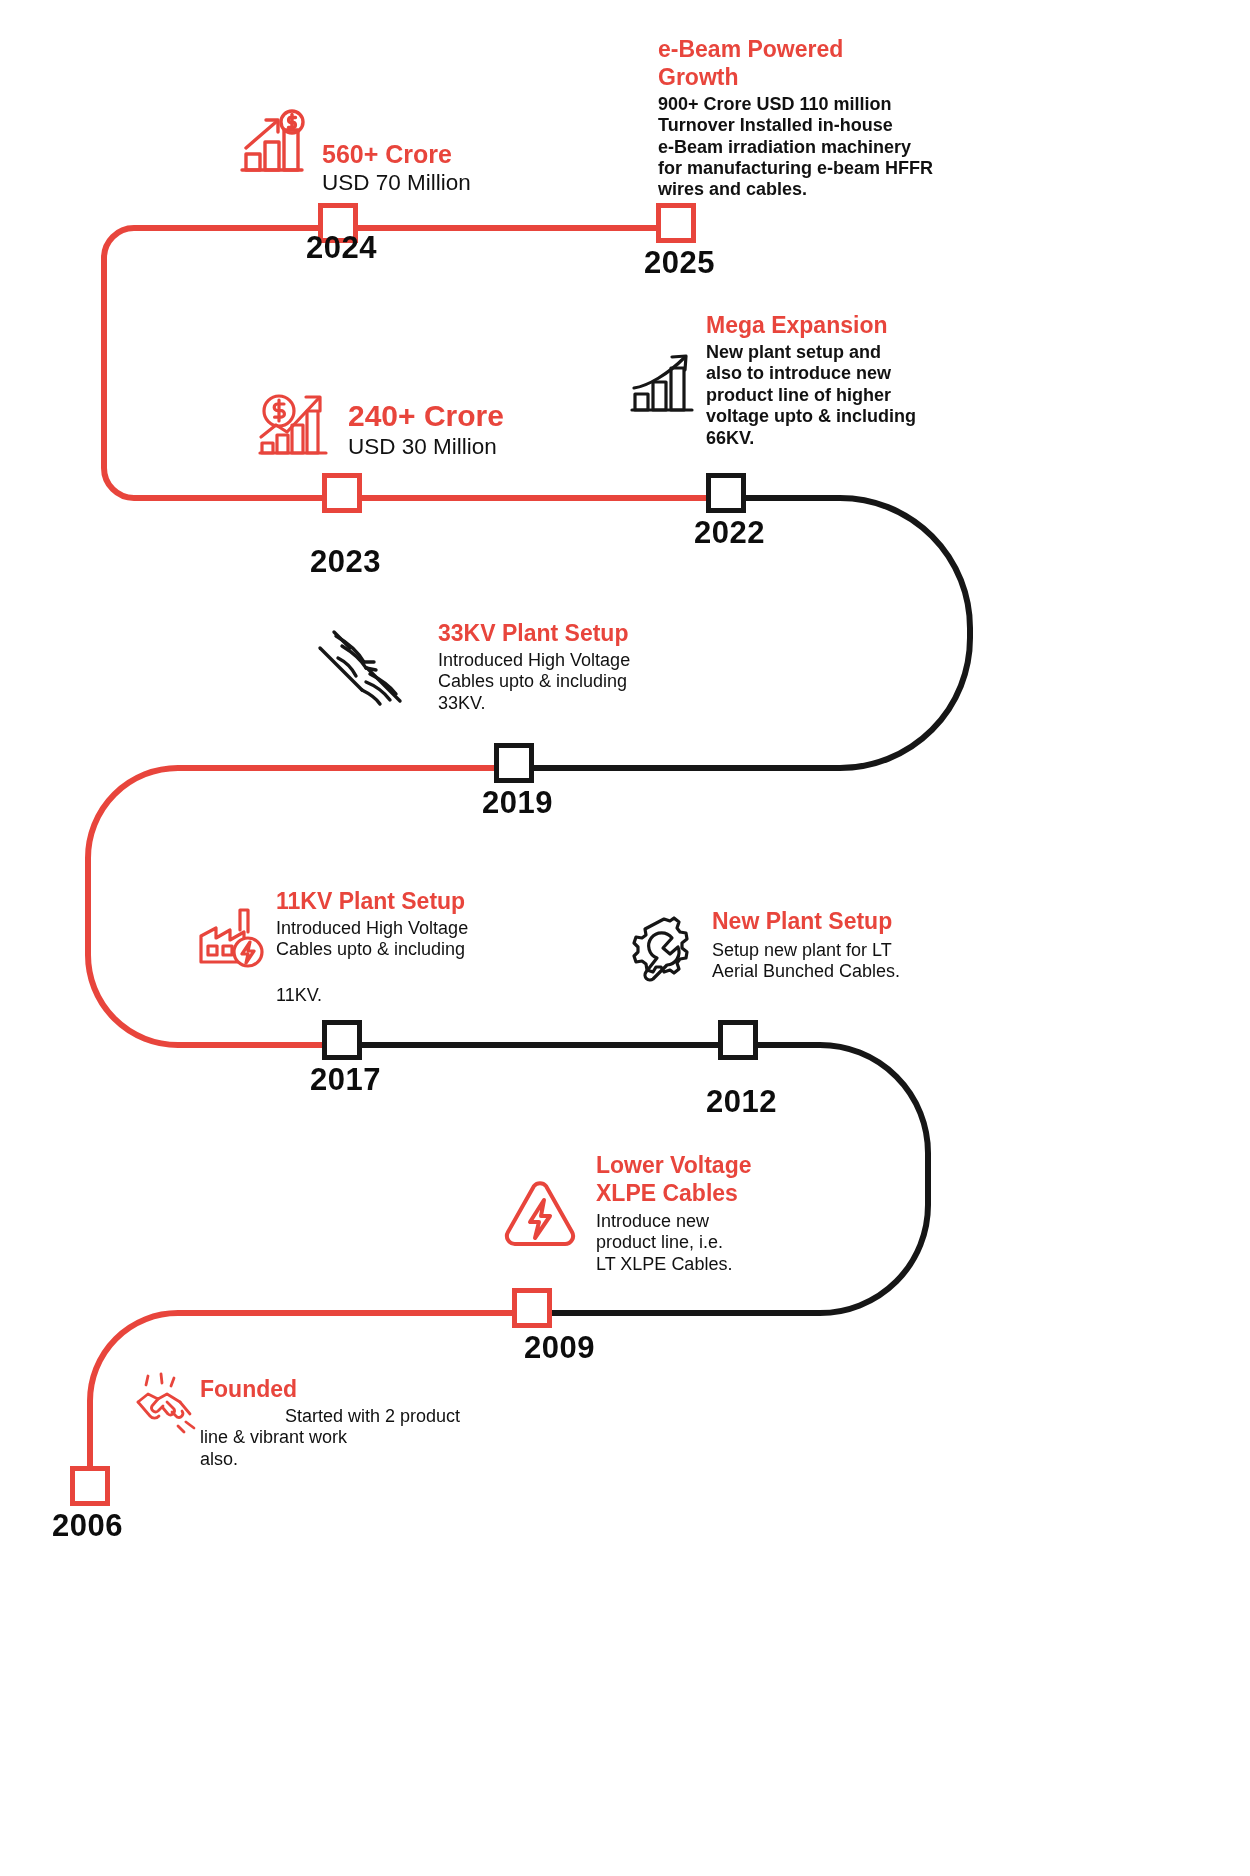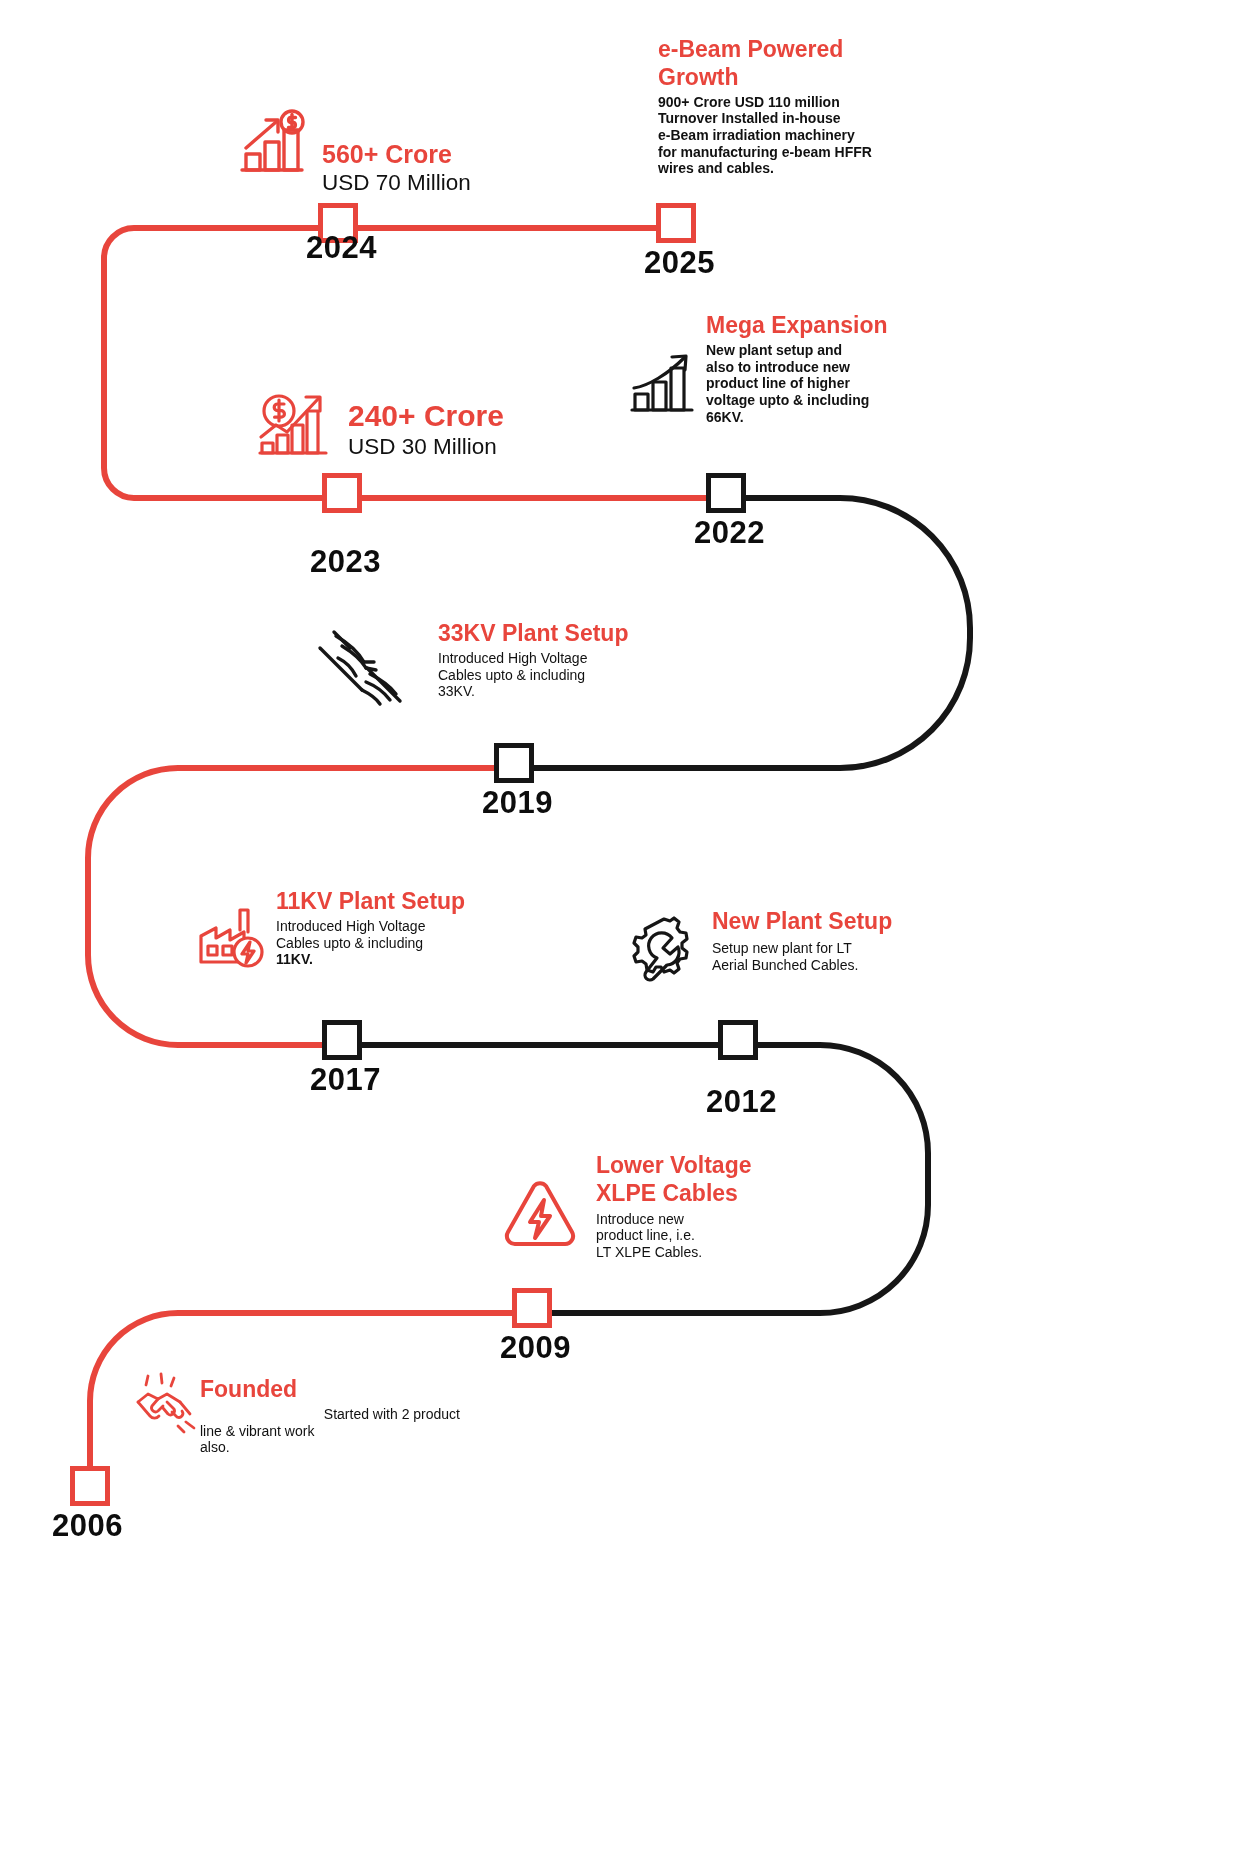--- a/index.html
+++ b/index.html
@@ -11,21 +11,21 @@
   svg#path-layer{position:absolute;left:0;top:0;width:1250px;height:1876px;}
 
   .node{position:absolute;width:40px;height:40px;background:#ffffff;box-sizing:border-box;}
   .node.red{border:5px solid #e8453c;}
   .node.black{border:5px solid #161616;}
 
   .year{position:absolute;font-size:31px;font-weight:bold;color:#0d0d0d;letter-spacing:.5px;white-space:nowrap;}
 
   .block{position:absolute;}
   .block .title{font-size:23px;font-weight:bold;color:#e8453c;line-height:1.17;margin:0 0 1px 0;}
-  .block .body{font-size:14px;font-weight:bold;color:#111111;line-height:1.19;margin:0;}
+  .block .body{font-size:18px;font-weight:bold;color:#111111;line-height:1.19;margin:0;}
 
   .ic{position:absolute;}
   .ic svg{display:block;}
 </style>
 </head>
 <body>
 
 <div id="stage">
 
   <svg id="path-layer" viewBox="0 0 1250 1876">
@@ -55,21 +55,21 @@
   <div class="node red" style="left:512px;top:1288px;"></div>
   <div class="node red" style="left:70px;top:1466px;"></div>
 
   <div class="year" style="left:306px;top:230px;">2024</div>
   <div class="year" style="left:644px;top:245px;">2025</div>
   <div class="year" style="left:310px;top:544px;">2023</div>
   <div class="year" style="left:694px;top:515px;">2022</div>
   <div class="year" style="left:482px;top:785px;">2019</div>
   <div class="year" style="left:310px;top:1062px;">2017</div>
   <div class="year" style="left:706px;top:1084px;">2012</div>
-  <div class="year" style="left:500px;top:1330px;">2009</div>
+  <div class="year" style="left:524px;top:1330px;">2009</div>
   <div class="year" style="left:52px;top:1508px;">2006</div>
 
   <div class="block" style="left:658px;top:36px;width:330px;">
     <p class="title">e-Beam Powered</p>
     <p class="title" style="margin-bottom:3px;">Growth</p>
     <p class="body">900+ Crore USD 110 million</p>
     <p class="body">Turnover Installed in-house</p>
     <p class="body">e-Beam irradiation machinery</p>
     <p class="body">for manufacturing e-beam HFFR</p>
     <p class="body">wires and cables.</p>
@@ -159,21 +159,21 @@
       <rect x="12" y="46" width="9" height="9"></rect>
       <rect x="27" y="46" width="9" height="9"></rect>
       <circle cx="52" cy="52" r="14" fill="#ffffff"></circle>
       <path d="M54 42 L46 54 L52 54 L50 63 L58 51 L52 51 Z"></path>
     </svg>
   </div>
   <div class="block" style="left:276px;top:888px;width:290px;">
     <p class="title" style="margin-bottom:3px;">11KV Plant Setup</p>
     <p class="body light" style="font-weight:normal;">Introduced High Voltage</p>
     <p class="body light" style="font-weight:normal;">Cables upto &amp; including</p>
-    <p class="body light" style="font-weight:bold;">11KV.</p>
+    <p class="body light" style="font-weight:normal;margin-top:24px;">11KV.</p>
   </div>
 
   <div class="ic" style="left:628px;top:912px;">
     <svg width="72" height="72" viewBox="0 0 72 72" fill="none" stroke="#161616" stroke-width="3.2" stroke-linecap="round" stroke-linejoin="round">
       <path d="M36 7 l6 2 4-3 5 4 -2 6 3 4 6 1 1 6 -5 4 0 5 5 4 -1 6 -6 1 -3 4 2 6 -5 4 -4-3 -6 2 -3-5 -5 0 -3 5 -6-2 -1-6 -4-3 -6 1 -2-6 4-4 0-5 -4-4 2-6 6 1 4-3 -1-6z"></path>
       <path d="M44 26 a13 13 0 1 0 -15 20 L18 60 a5 5 0 0 0 7 7 L39 53 a13 13 0 0 0 11 -18 l-8 7 -7 -6 z"></path>
     </svg>
   </div>
   <div class="block" style="left:712px;top:908px;width:280px;">
     <p class="title" style="margin-bottom:5px;">New Plant Setup</p>

